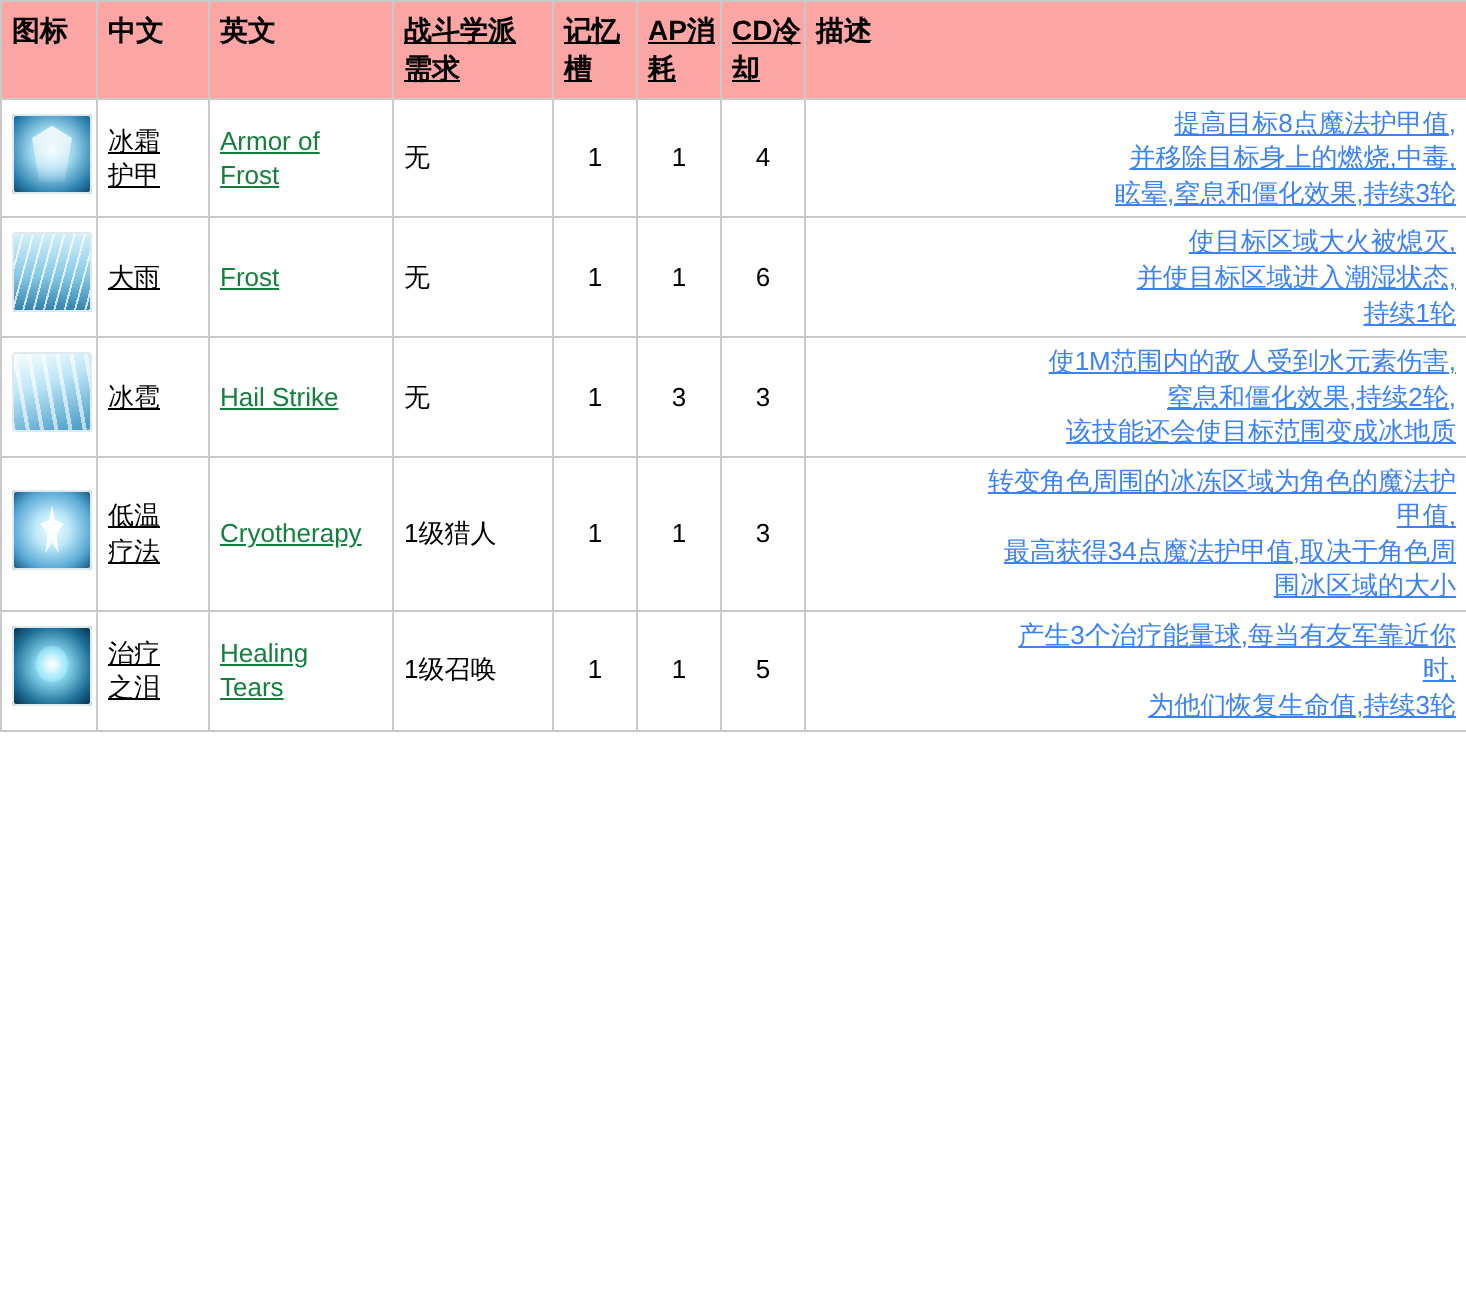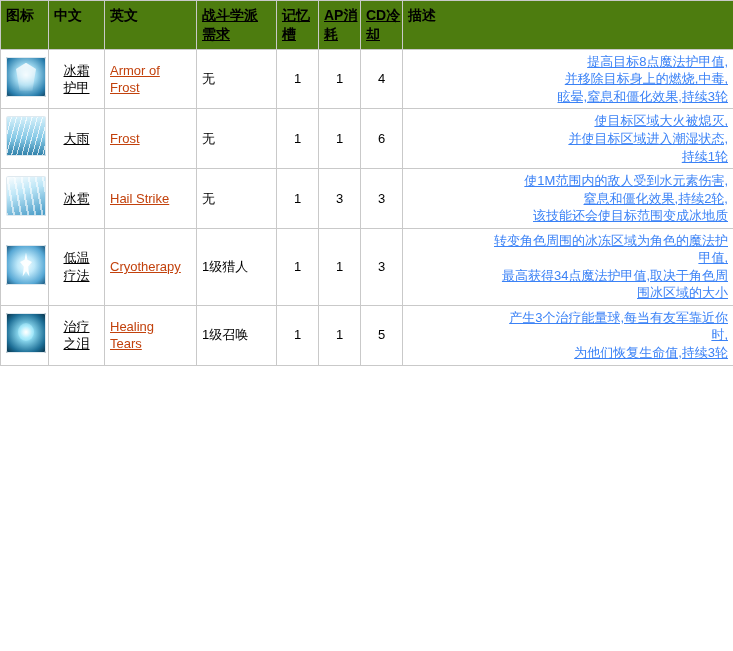--- a/index.html
+++ b/index.html
@@ -27,45 +27,45 @@
     font-size: 13px;
     line-height: 1.35;
   }
   table.skill-table thead th {
     font-weight: bold;
     font-size: 14px;
     text-align: left;
     vertical-align: top;
     padding-top: 5px;
     padding-bottom: 5px;
-    background: #4d7c0f;
+    background: #fca5a5;
     color: #000000;
     margin-left: 16px;
   }
   
   col.c-icon   { width: 48px; }
   col.c-cn     { width: 56px; }
   col.c-en     { width: 92px; }
   col.c-req    { width: 80px; }
   col.c-mem    { width: 42px; }
   col.c-ap     { width: 42px; }
   col.c-cd     { width: 42px; }
   col.c-desc   { width: 331px; }
 
   td.icon-cell {
     text-align: center;
     padding: 4px 2px;
   }
   td.cn-cell {
-    text-align: center;
+    text-align: left;
     color: #000;
     font-size: 14px;
   }
   td.en-cell {
-    color: #c2410c;
+    color: #15803d;
     font-size: 14px;
   }
   td.req-cell {
     font-size: 13px;
     text-align: left;
   }
   td.num-cell {
     text-align: center;
     font-size: 13px;
   }

